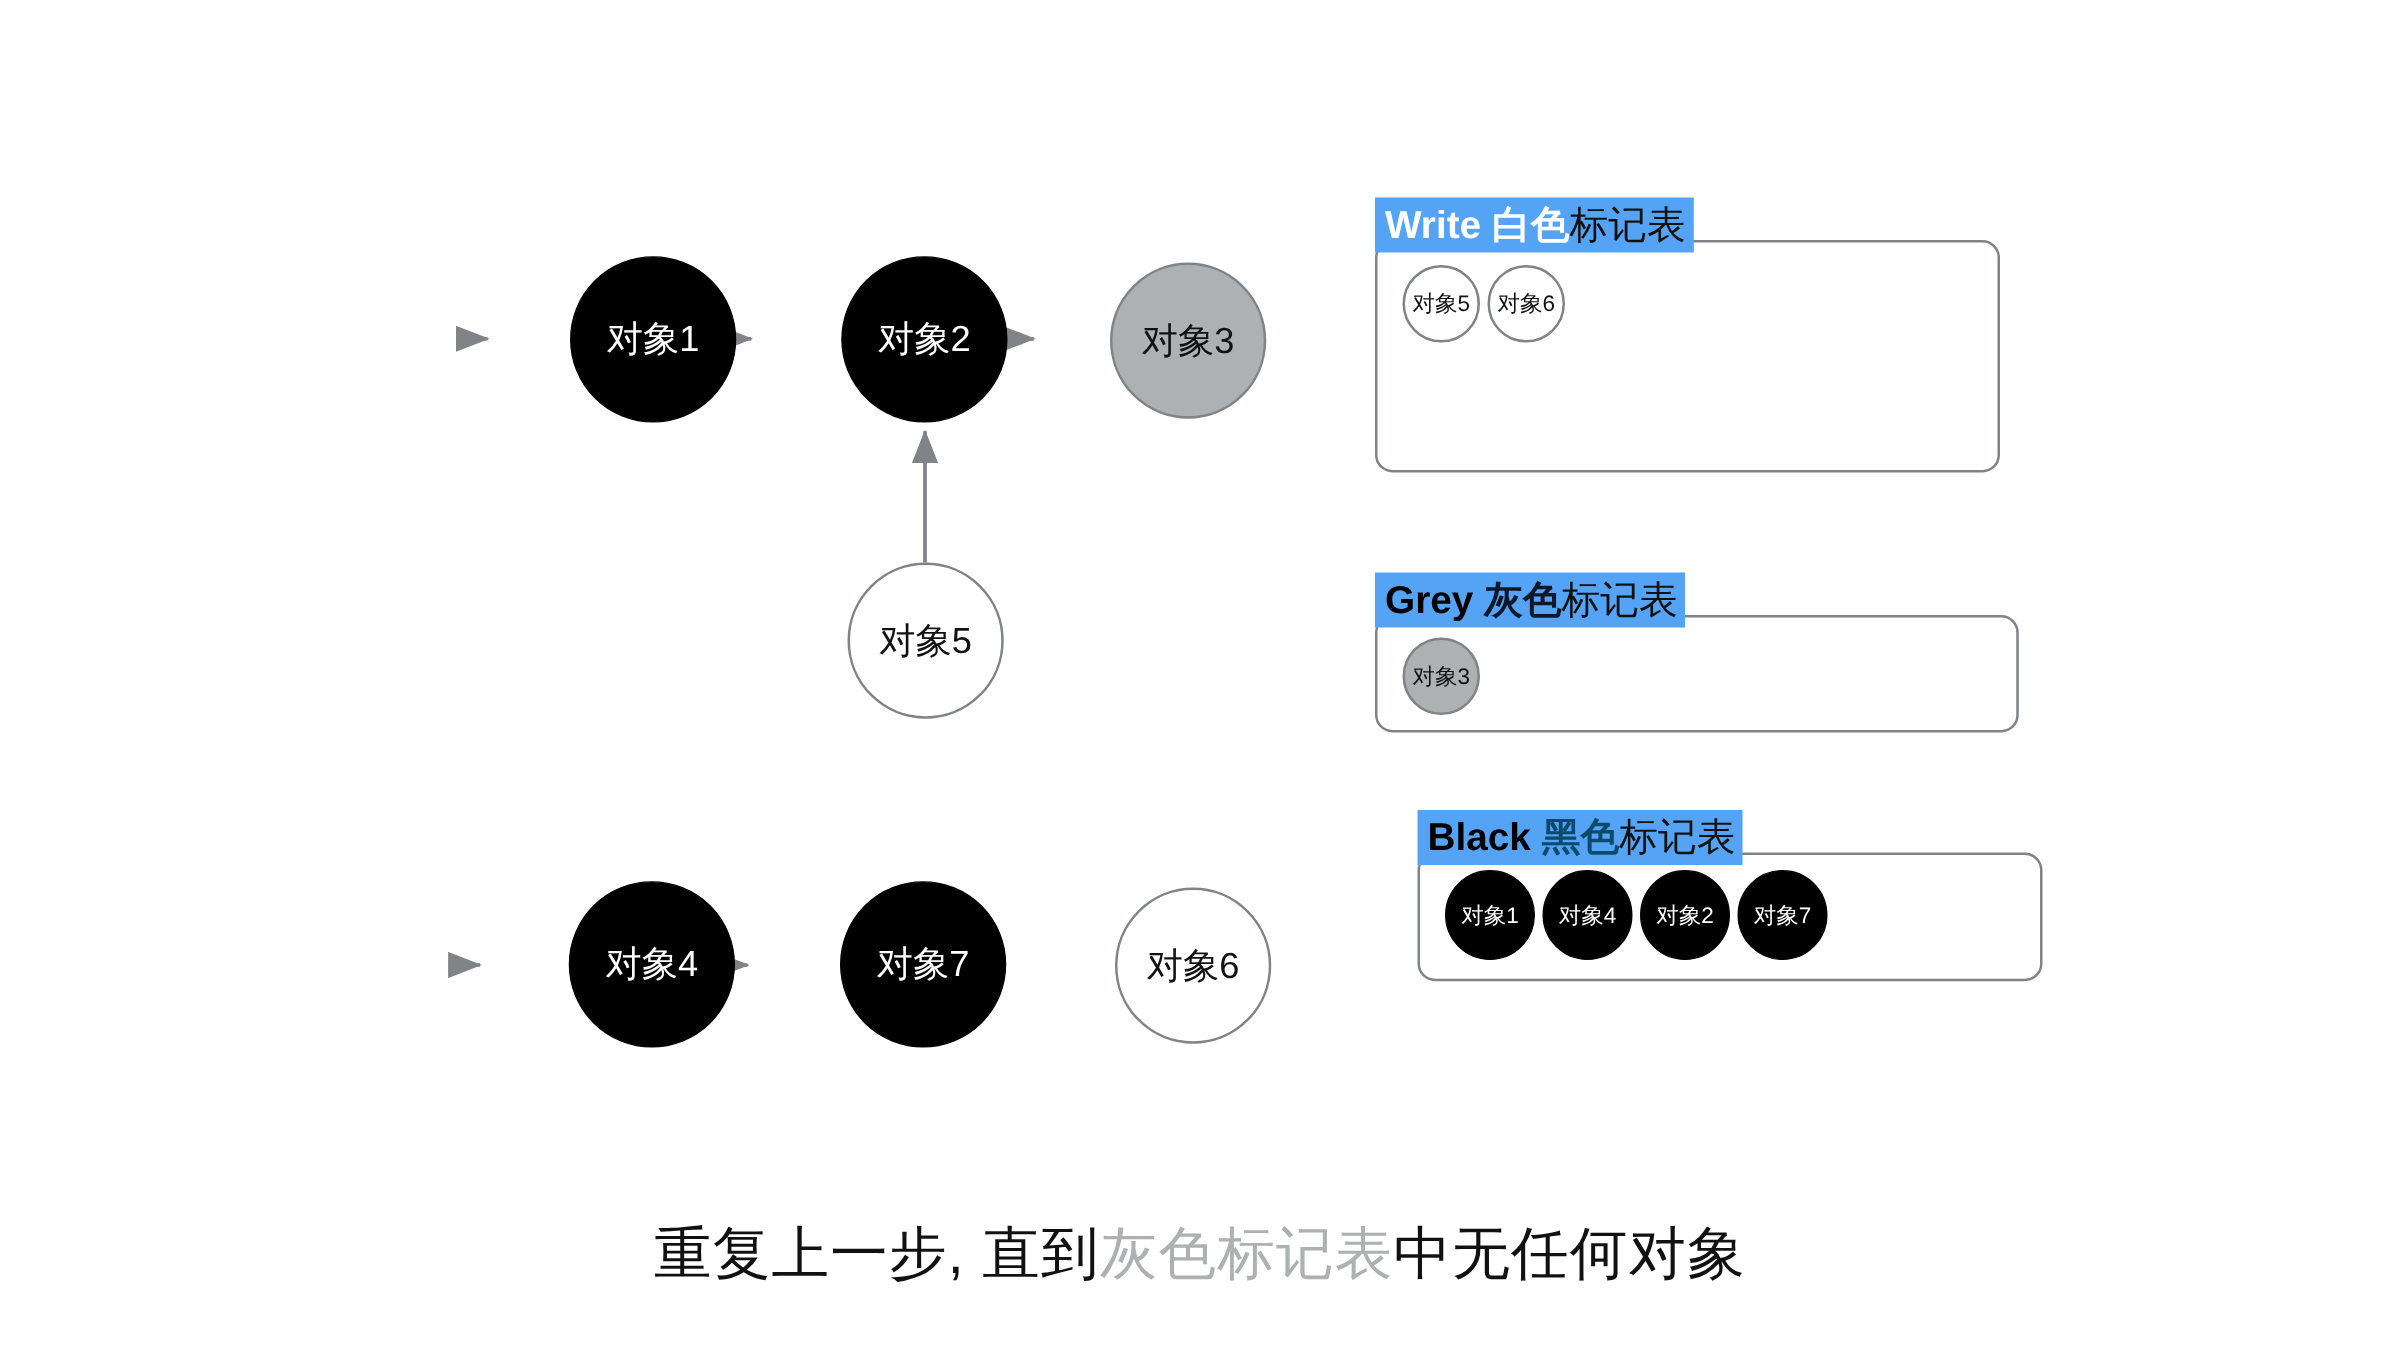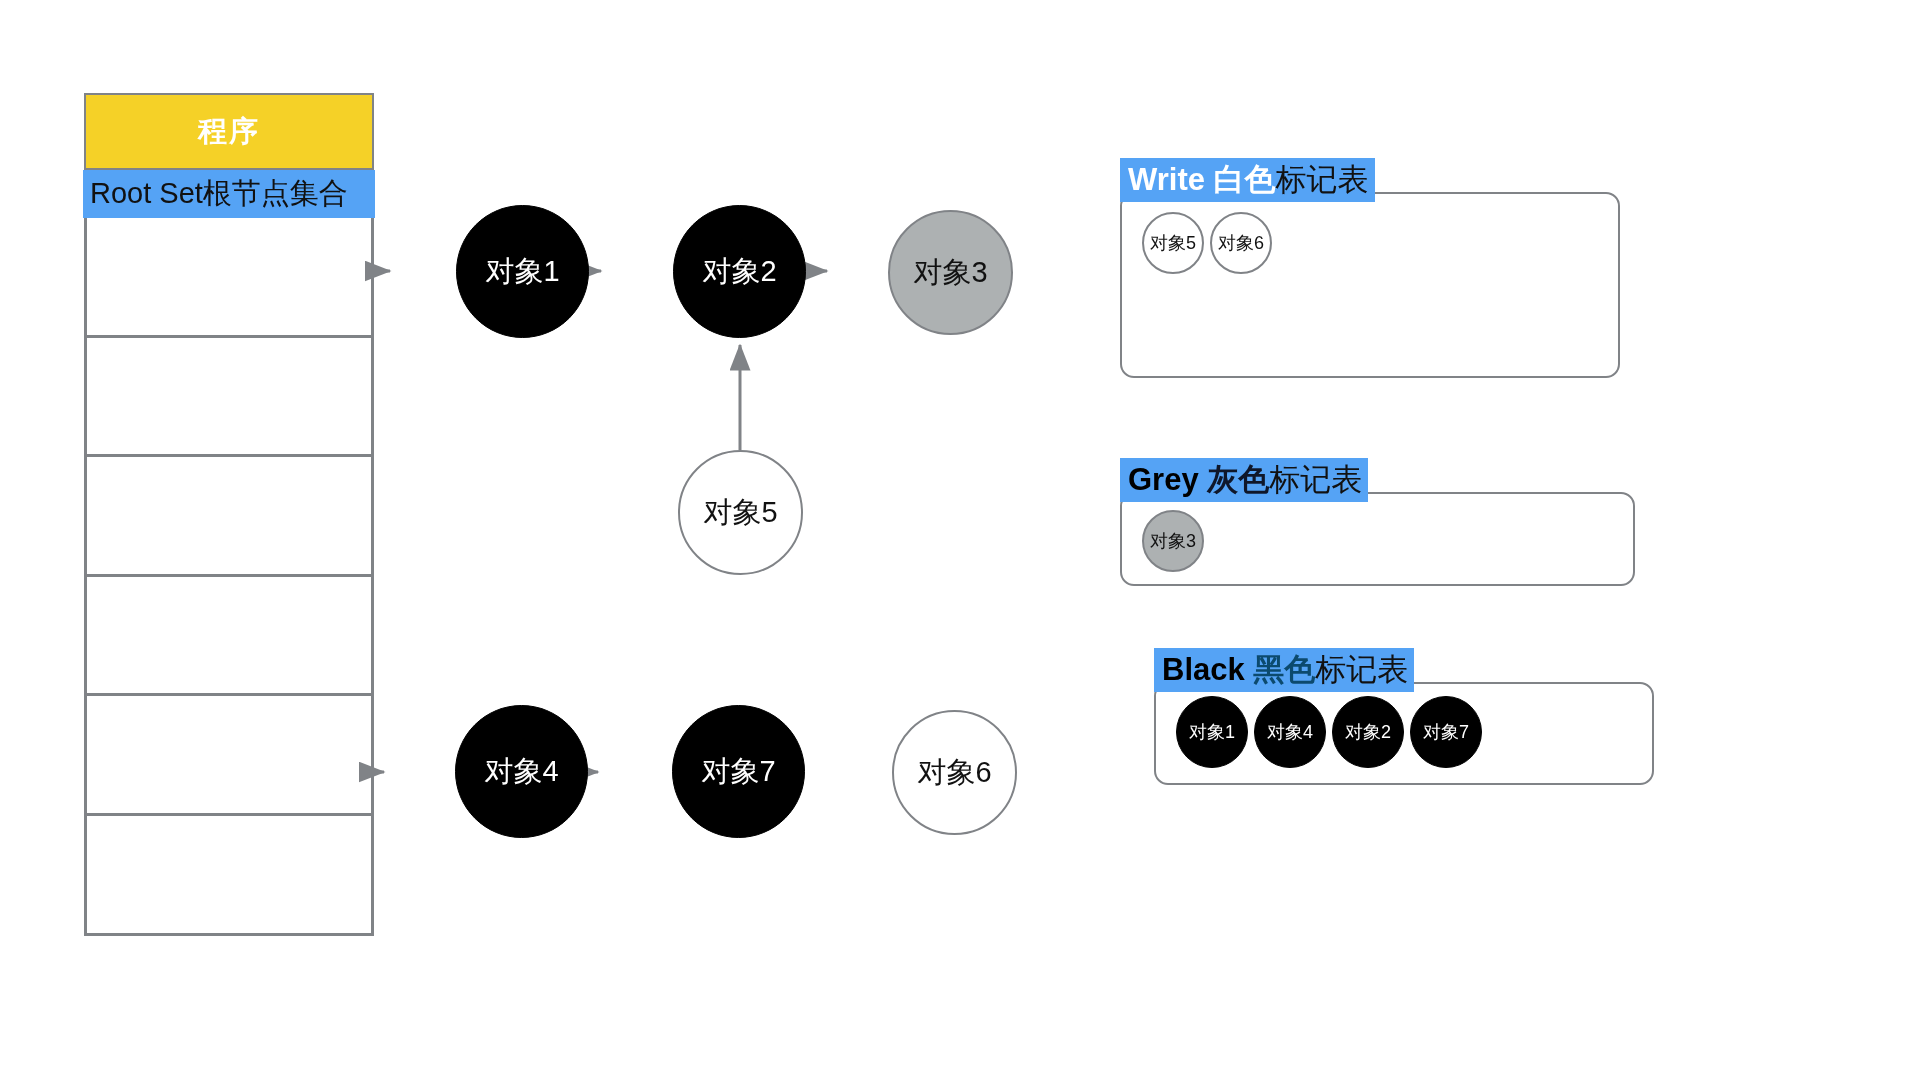--- a/index.html
+++ b/index.html
@@ -103,21 +103,21 @@
 
   
   #edges {
     position: absolute;
     left: 0; top: 0;
     width: 1920px; height: 1080px;
     pointer-events: none;
   }
 
   
-  .panel { position: absolute; margin-left: 20px; }
+  .panel { position: absolute; }
   .panel-title {
     position: absolute;
     left: 0;
     top: 0;
     background: #55A3F5;
     height: 44px;
     padding: 0 6px 0 8px;
     display: flex;
     align-items: center;
     font-size: 31px;
@@ -178,32 +178,20 @@
     text-shadow: 1px 1px 0 #DDDDDD;
     letter-spacing: 2px;
     white-space: nowrap;
   }
 </style>
 </head>
 <body>
 
 <div id="stage">
 
-  <div id="program-table">
-    <div class="prog-header">程序</div>
-    <div class="rootset-header">Root Set根节点集合</div>
-    <div class="slot-grid">
-      <div class="slot-row"></div>
-      <div class="slot-row"></div>
-      <div class="slot-row"></div>
-      <div class="slot-row"></div>
-      <div class="slot-row"></div>
-      <div class="slot-row"></div>
-    </div>
-  </div>
 
   <svg id="edges" viewBox="0 0 1920 1080">
     <defs>
       <marker id="arrowhead" markerWidth="9" markerHeight="7" refX="8.5" refY="3.5" orient="auto">
         <polygon points="0 0, 9 3.5, 0 7" fill="#808387"></polygon>
       </marker>
     </defs>
 
     <line x1="378" y1="271" x2="390" y2="271" stroke="#808387" stroke-width="3" marker-end="url(#arrowhead)"></line>
 
@@ -296,15 +284,18 @@
         <div class="chip black" style="width:72px;height:72px;">
           <span>对象2</span>
         </div>
         <div class="chip black" style="width:72px;height:72px;">
           <span>对象7</span>
         </div>
       </div>
     </div>
   </div>
 
+  <div id="caption">
+    <span>重复上一步, 直到</span><span class="grey-part">灰色标记表</span><span>中无任何对象</span>
+  </div>
 
 
 </div>
 
 </body></html>

